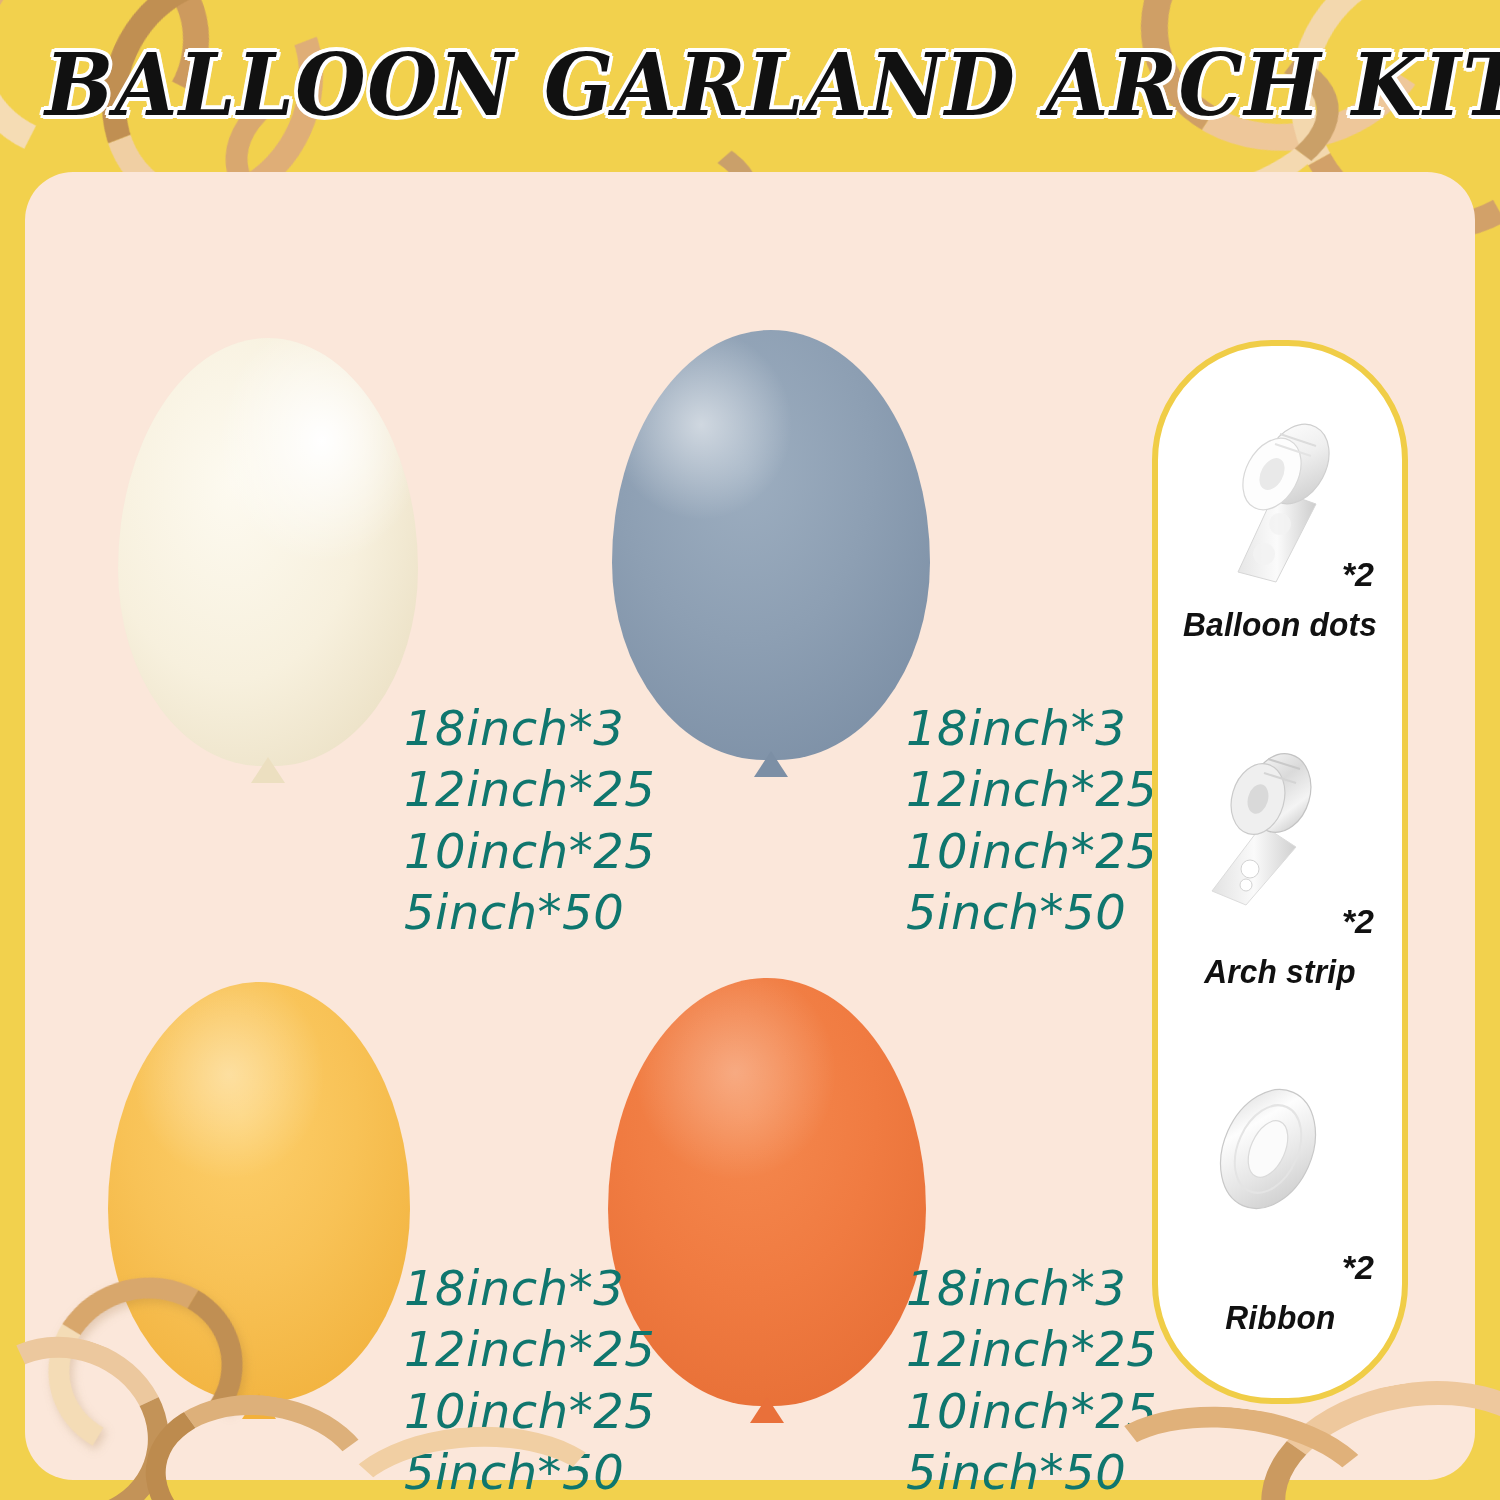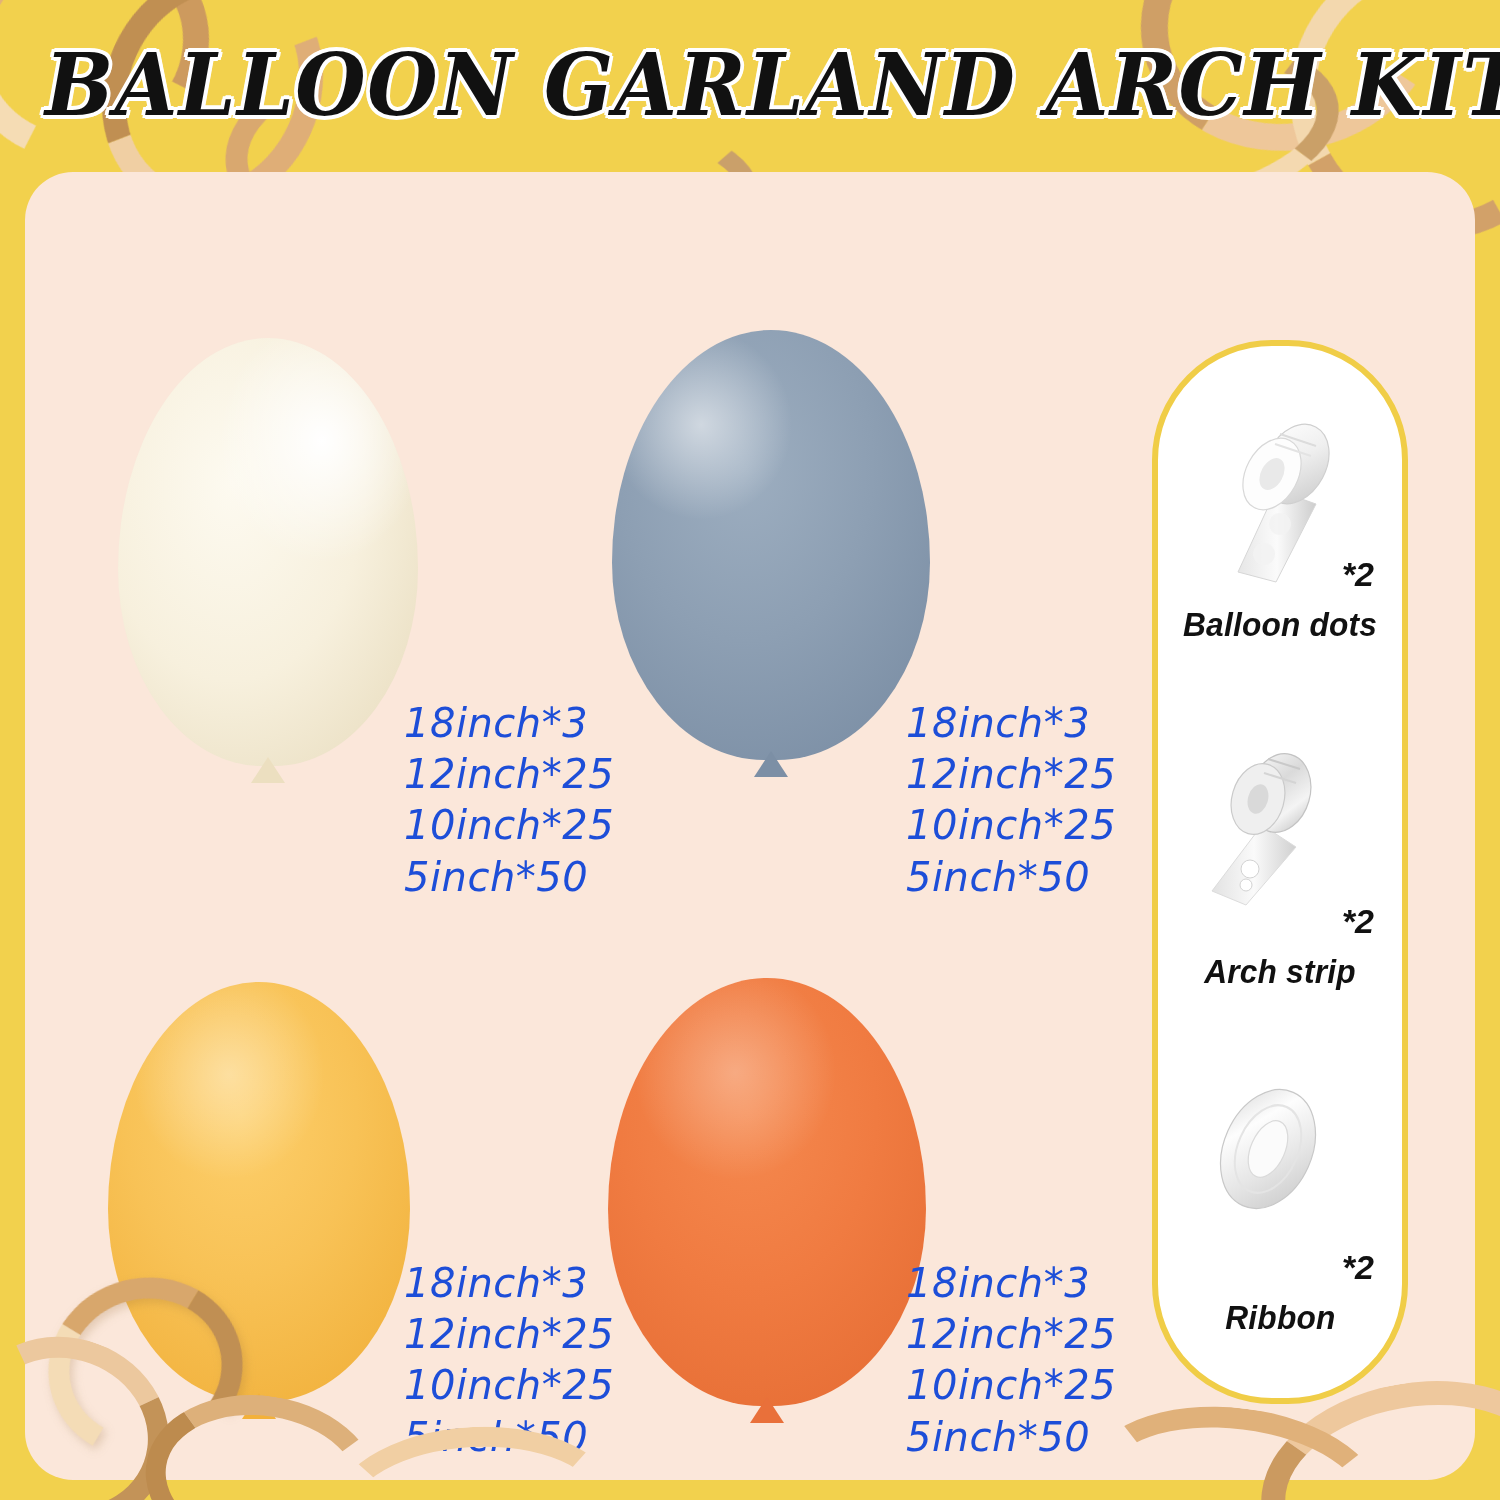--- a/index.html
+++ b/index.html
@@ -193,23 +193,23 @@
       radial-gradient(ellipse 48% 38% at 40% 22%, rgba(255,255,255,.30) 0%, rgba(255,255,255,0) 66%),
       radial-gradient(ellipse 96% 96% at 44% 32%, #f5894f 0%, #f07b41 42%, #e76f36 78%, #df672f 100%);
   }
   .bw-bo .balloon::after { background: #e9703a; }
 
   
   .specs {
     position: absolute;
     z-index: 5;
     font-style: italic;
-    font-size: 40px;
+    font-size: 48px;
     line-height: 1.28;
-    color: #1d4ed8;
+    color: #0f766e;
     letter-spacing: .5px;
     font-family: "DejaVu Sans", sans-serif;
     font-weight: 300;
     white-space: nowrap;
   }
   .specs div { display: block; }
   .sp-cw { left: 404px; top: 698px; }
   .sp-db { left: 906px; top: 698px; }
   .sp-my { left: 404px; top: 1258px; }
   .sp-bo { left: 906px; top: 1258px; }

